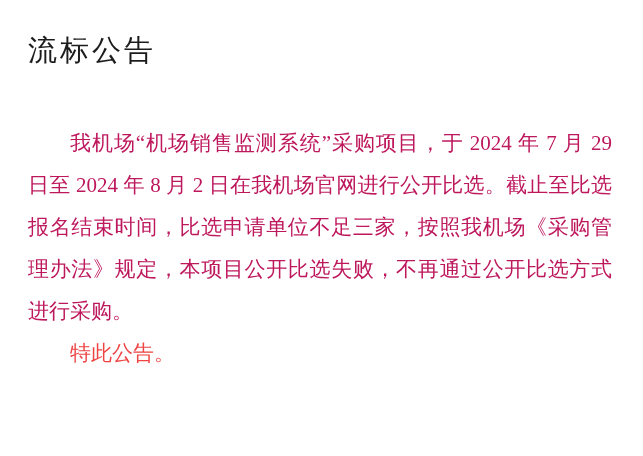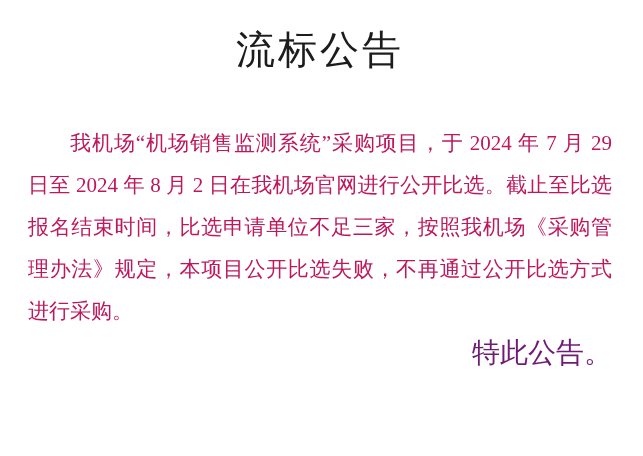--- a/index.html
+++ b/index.html
@@ -14,45 +14,43 @@
 
   .page {
     width: 643px;
     height: 456px;
     background: #ffffff;
     padding: 0 31px 0 28px;
   }
 
   .doc-title {
     margin-top: 30px;
-    text-align: center;
-    font-size: 39px;
+    font-size: 29px;
     font-weight: 400;
     line-height: 40px;
     color: #1c1c1c;
     letter-spacing: 3px;
   }
 
   .doc-body {
     margin-top: 52px;
     font-size: 21px;
     line-height: 42px;
     color: #be185d;
     text-align: justify;
     text-justify: inter-character;
     text-indent: 2em;
   }
 
   .doc-closing {
     margin-top: 0;
-    font-size: 28px;
+    font-size: 21px;
     line-height: 42px;
-    color: #701a75;
+    color: #ef4444;
     text-indent: 2em;
-    text-align: right;
   }
 </style>
 </head>
 <body>
 
 <div class="page">
   <h1 class="doc-title">流标公告</h1>
   <p class="doc-body">我机场“机场销售监测系统”采购项目，于 2024 年 7 月 29 日至 2024 年 8 月 2 日在我机场官网进行公开比选。截止至比选报名结束时间，比选申请单位不足三家，按照我机场《采购管理办法》规定，本项目公开比选失败，不再通过公开比选方式进行采购。</p>
   <p class="doc-closing">特此公告。</p>
 </div>

